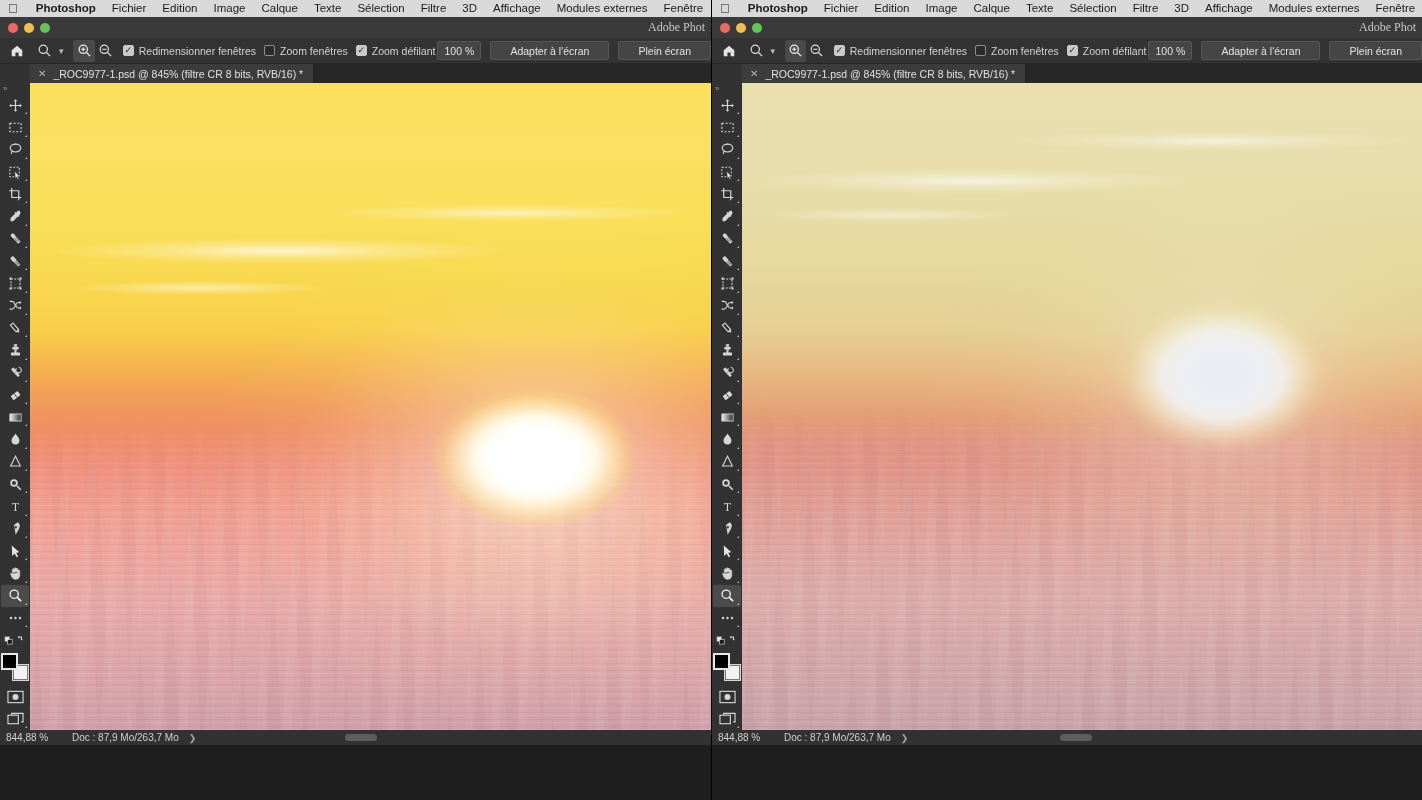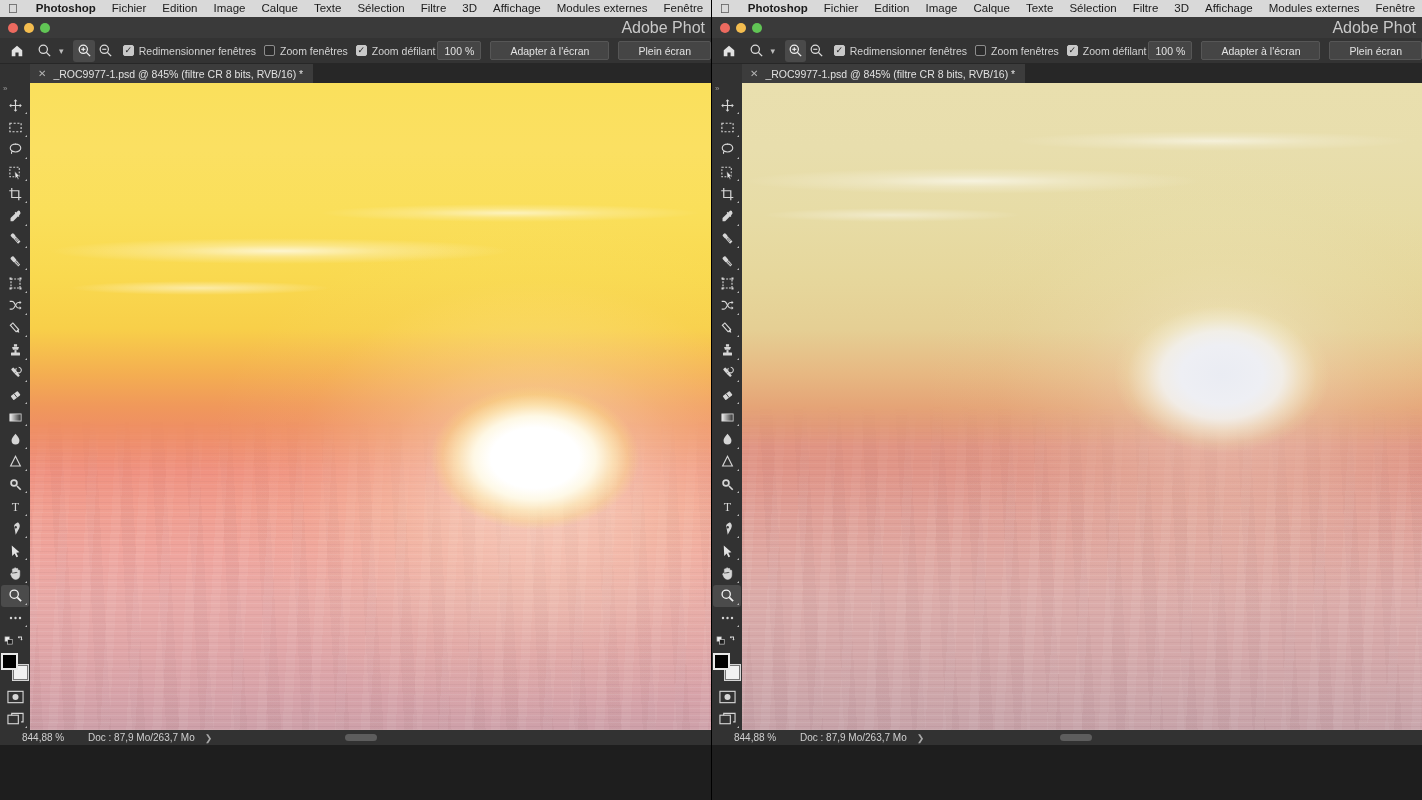--- a/index.html
+++ b/index.html
@@ -55,23 +55,24 @@
     z-index: 20;
   }
   .traffic { display: flex; gap: 6px; padding-left: 8px; align-items: center; }
   .dot { width: 10px; height: 10px; border-radius: 50%; }
   .dot.red { background: #ec6a5f; }
   .dot.yellow { background: #f4bd4f; }
   .dot.green { background: #61c555; }
   .win-title {
     position: absolute;
     right: 6px;
-    font-size: 16px;
+    font-size: 12px;
     color: #c9c9c9;
     white-space: nowrap;
+    font-family: Liberation Serif, serif;
   }
 
   
   .optionsbar {
     position: relative;
     height: 26px;
     background: #333333;
     border-bottom: 1px solid #272727;
     display: flex;
     align-items: center;
@@ -339,21 +340,21 @@
     left: 0; right: 0; bottom: 0;
     height: 15px;
     background: #323232;
   }
   .scroll-thumb {
     position: absolute;
     height: 7px; top: 4px;
     background: #5d5d5d;
     border-radius: 4px;
   }
-  .statusbar .left-block { display:flex; align-items:center; z-index: 2; position: relative; padding-left: 16px;}
+  .statusbar .left-block { display:flex; align-items:center; z-index: 2; position: relative;}
 </style>
 </head>
 <body>
 
 <div class="screen">
 
   <div class="half left">
 
     <div class="menubar">
       <span class="apple-logo"></span>

